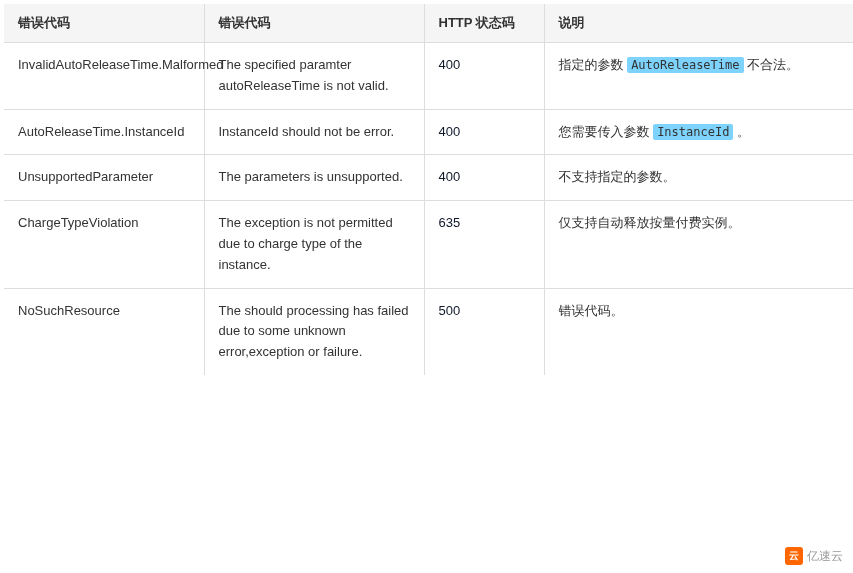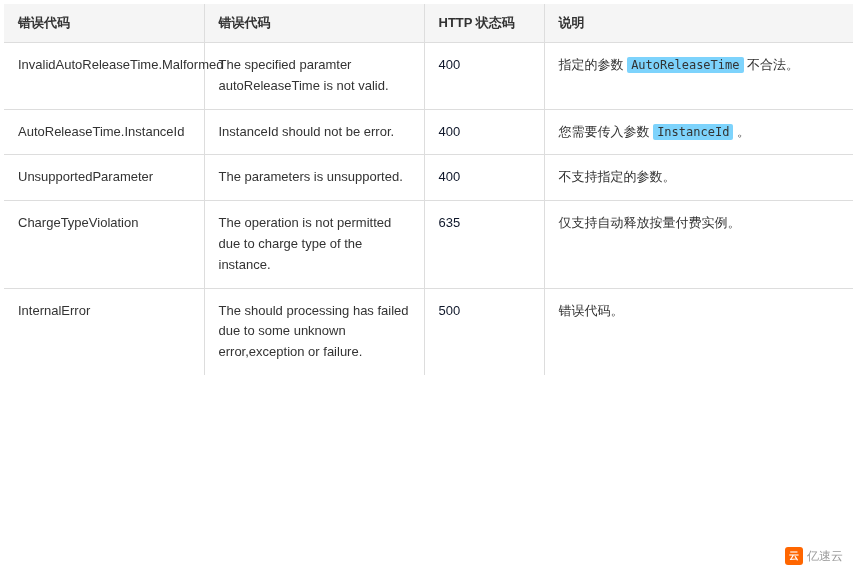--- a/index.html
+++ b/index.html
@@ -134,26 +134,26 @@
           <td>您需要传入参数 <span class="desc-code">InstanceId</span> 。</td>
         </tr>
         <tr>
           <td class="code-cell">UnsupportedParameter</td>
           <td>The parameters is unsupported.</td>
           <td class="http-cell">400</td>
           <td>不支持指定的参数。</td>
         </tr>
         <tr>
           <td class="code-cell">ChargeTypeViolation</td>
-          <td>The operation is not permitted due to charge type of the instance.</td>
+          <td>The exception is not permitted due to charge type of the instance.</td>
           <td class="http-cell">635</td>
           <td>仅支持自动释放按量付费实例。</td>
         </tr>
         <tr>
-          <td class="code-cell">InternalError</td>
+          <td class="code-cell">NoSuchResource</td>
           <td>The should processing has failed due to some unknown error,exception or failure.</td>
           <td class="http-cell">500</td>
           <td>错误代码。</td>
         </tr>
       </tbody>
   </table>
   <div class="watermark">
     <div class="watermark-logo">
       <span>云</span>
     </div>

